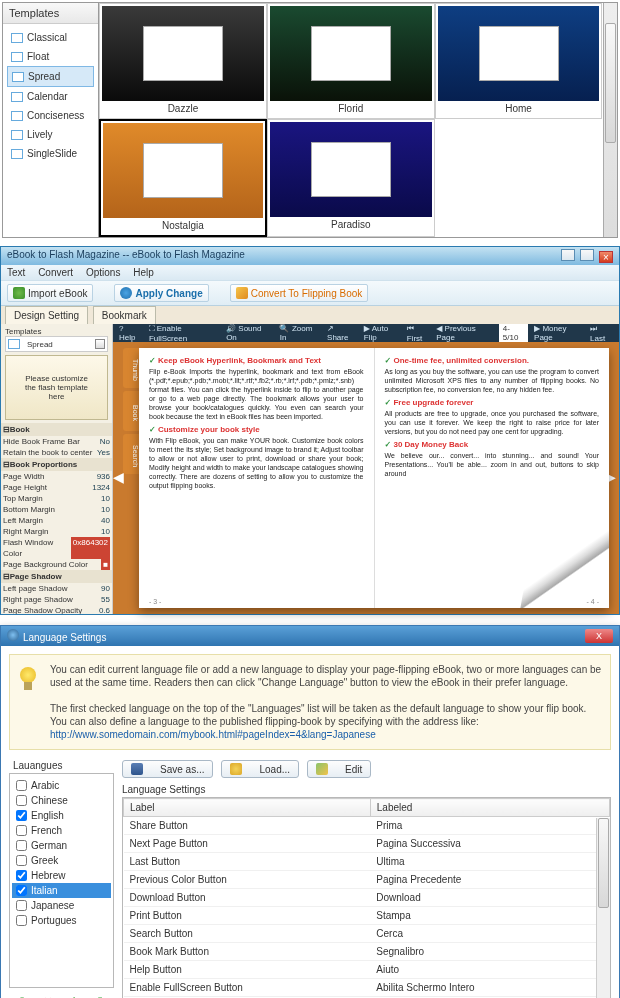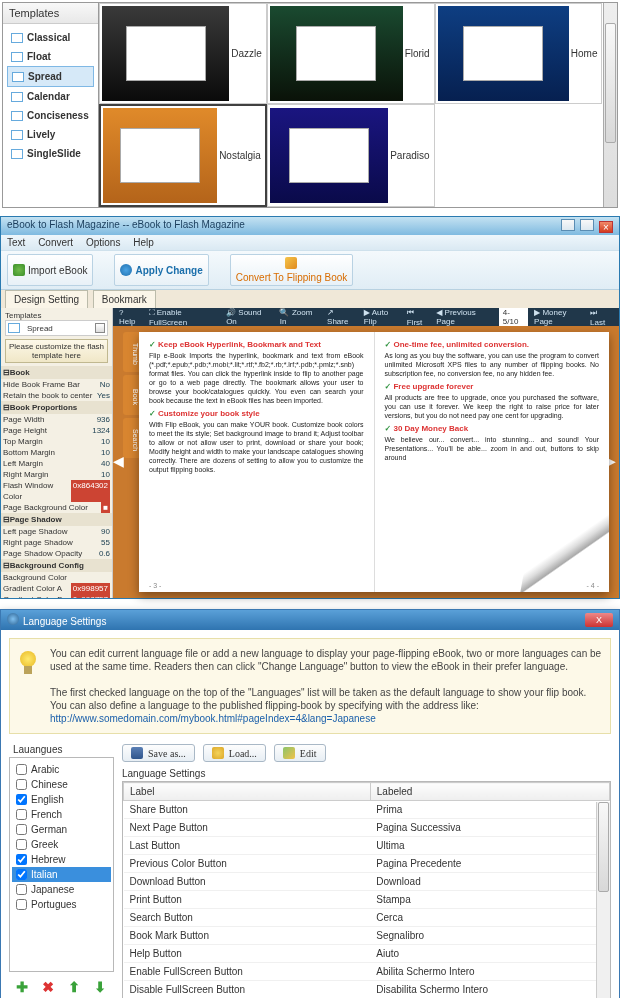--- a/index.html
+++ b/index.html
@@ -2,56 +2,56 @@
 <html><head>
 <meta charset="utf-8">
 <style>
 * { box-sizing: border-box; margin: 0; padding: 0; }
 body { font-family: Tahoma, Arial, sans-serif; font-size: 10px; width: 620px; background: #fff; color: #333; }
 
 
 .templates-panel { border: 1px solid #999; display: flex; margin: 2px; }
 .tpl-sidebar { width: 96px; border-right: 1px solid #999; }
 .tpl-sidebar-header { background: linear-gradient(#f8f8f8,#e8e8e8); padding: 4px 6px; border-bottom: 1px solid #ccc; font-size: 11px; }
-.tpl-list { padding: 4px; font-weight: bold; }
+.tpl-list { padding: 4px; }
 .tpl-item { display: flex; align-items: center; padding: 4px 4px; cursor: pointer; font-size: 10px; }
 .tpl-item.selected { background: #d6e9f8; border: 1px solid #7fb8e5; }
 .tpl-icon { width: 12px; height: 10px; margin-right: 4px; display: inline-block; border: 1px solid #66aadd; background: #fff; }
 .tpl-grid { flex: 1; display: flex; flex-wrap: wrap; }
-.tpl-cell { width: 33.3%; border: 1px solid #ccc; display: flex; flex-direction: row; align-items: center; padding: 2px; }
-.tpl-cell.selected { border: 2px solid #404040; }
+.tpl-cell { width: 33.3%; border: 1px solid #ccc; display: flex; flex-direction: column; align-items: center; padding: 2px; }
+.tpl-cell.selected { border: 2px solid #000000; }
 .tpl-thumb { width: 100%; height: 95px; display: flex; align-items: center; justify-content: center; position: relative; }
 .tpl-thumb-inner { width: 80px; height: 55px; background: #fff; border: 1px solid #aaa; position: relative; }
 .tpl-caption { font-size: 10px; padding: 2px; }
 .scrollbar-v { width: 14px; background: linear-gradient(#eee,#ddd); border-left:1px solid #aaa; position: relative; }
 .scrollbar-v .thumb { position: absolute; top: 20px; left:1px; right:1px; height: 120px; background: linear-gradient(#f8f8f8,#d8d8d8); border:1px solid #aaa; border-radius: 2px;}
 
 
 .flipapp { border: 1px solid #2a7ab0; margin-top: 8px; }
 .fa-title { background: linear-gradient(#c4e2f2,#7fbae0); color: #1a3d5c; font-size: 10px; padding: 2px 6px; display:flex; justify-content:space-between;}
 .fa-title .wbtns span{display:inline-block;width:14px;height:12px;margin-left:2px;border:1px solid #5a8db3;background:linear-gradient(#f8f8f8,#dce8f0);}
 .fa-title .wbtns .close{background:linear-gradient(#f08a6a,#d33b1e);color:#fff;text-align:center;border-color:#b33;}
 .fa-menu { background: linear-gradient(#eef6fb,#dae9f3); padding: 2px 6px; font-size: 10px; }
 .fa-menu span { margin-right: 10px; }
 .fa-toolbar { background: linear-gradient(#f4f9fc,#e0edf5); padding: 3px 6px; display:flex; gap:21px; border-top:1px solid #cfe1ec; border-bottom:1px solid #b8d1e0;}
 .fa-tbtn { display:flex; align-items:center; gap:3px; padding:2px 5px; font-size:10px; border:1px solid #b9d2e3; background:linear-gradient(#fff,#e8f1f7); border-radius:2px; cursor:pointer;}
 .fa-tbtn.primary { color:#1b6fab; font-weight:bold;text-align:center;}
-.fa-tbtn.convert { color:#d86c00;flex-direction:column;}
+.fa-tbtn.convert { color:#d86c00;}
 .tbicon{width:12px;height:12px;display:inline-block;}
 .tbicon.import{background:radial-gradient(#6fba4a,#3a8f2a);border-radius:2px;}
 .tbicon.apply{background:radial-gradient(#4aa3e4,#1f6fad);border-radius:50%;}
 .tbicon.convert{background:linear-gradient(135deg,#f5c54a,#e08a1f);border-radius:2px;}
 .fa-tabs { background:#f0e8d8; padding:0 4px; font-size:10px;}
 .fa-tabs span { display:inline-block; padding:3px 8px; border:1px solid #bba; border-bottom:none; background:#faf5e8; margin-right:2px;}
 .fa-body { display:flex; height: 290px; }
 .fa-left { width: 112px; background: #f4f0e4; border-right:1px solid #ccc; overflow:hidden; font-size:8px;}
 .fa-left-sec { padding: 3px 4px; }
 .fa-spread-row{display:flex;align-items:center;gap:3px;padding:2px;border:1px solid #ccc;background:#fff;}
 .fa-spread-row .dd{width:10px;height:10px;border:1px solid #888;background:linear-gradient(#fff,#ddd);}
-.fa-custom-btn{margin-top:3px;padding:2px;border:1px solid #c0b890;background:linear-gradient(#fdf8e9,#f0e7c7);text-align:center;font-size:8px;}
+.fa-custom-btn{margin-top:3px;padding:18px;border:1px solid #c0b890;background:linear-gradient(#fdf8e9,#f0e7c7);text-align:center;font-size:8px;}
 .fa-tree { font-size:8px; line-height:11px; }
 .fa-tree .row { display:flex; justify-content:space-between; padding:0 2px;}
 .fa-tree .cat { background:#e8e2d0; font-weight:bold; padding:1px 2px;}
 .fa-tree .val { color:#245; }
 .fa-tree .hex { background:#c43; color:#fff; padding:0 2px;}
 .fa-main { flex:1; background:#c97a2e; position:relative; }
 .fa-topbar{background:#20374a;height:18px;display:flex;align-items:center;color:#cfe2f0;font-size:8px;padding:0 6px;gap:8px;}
 .fa-topbar .right{margin-left:auto;display:flex;gap:6px;align-items:center;}
 .pginput{background:#fff;color:#333;padding:0 4px;font-size:8px;}
 .fa-book-wrap{position:absolute;top:24px;left:10px;right:10px;bottom:6px;display:flex;}
@@ -82,21 +82,21 @@
 .ld-info .bulb::after{content:"";position:absolute;top:15px;left:8px;width:8px;height:8px;background:#bba35a;}
 .ld-info a{color:#1a5faa;}
 .ld-main{display:flex;gap:8px;height:260px;}
 .ld-langs{width:105px;border:1px solid #b8b8b8;padding:4px 2px;overflow:auto;}
 .ld-langs-title{font-size:10px;padding:2px 4px;}
 .lang-item{display:flex;align-items:center;padding:2px 4px;font-size:10px;gap:4px;}
 .lang-item input{width:11px;height:11px;}
 .lang-item.hl{background:#3a8fdd;color:#fff;}
 .ld-right{flex:1;display:flex;flex-direction:column;}
 .ld-btns{display:flex;gap:8px;padding:2px 0 6px;}
-.ld-btn{display:flex;align-items:center;gap:5px;padding:2px 8px;border:1px solid #a9b8c6;background:linear-gradient(#fdfdfd,#e7eef4);border-radius:3px;font-size:10px;cursor:pointer;font-family:Liberation Serif, serif;}
+.ld-btn{display:flex;align-items:center;gap:17px;padding:2px 8px;border:1px solid #a9b8c6;background:linear-gradient(#fdfdfd,#e7eef4);border-radius:3px;font-size:10px;cursor:pointer;}
 .bi{width:12px;height:12px;display:inline-block;}
 .bi.save{background:linear-gradient(#5a7fb5,#2f558c);border-radius:2px;}
 .bi.load{background:radial-gradient(#f4d35a,#dca728);border-radius:2px;}
 .bi.edit{background:linear-gradient(135deg,#8ac46a,#f2c24a);border-radius:2px;}
 .ld-subtitle{font-size:10px;margin-bottom:2px;}
 .ld-table{flex:1;border:1px solid #b8b8b8;overflow:auto;position:relative;}
 .ld-table table{width:100%;border-collapse:collapse;font-size:10px;}
 .ld-table th{background:linear-gradient(#fdfdfd,#eee);border:1px solid #ccc;padding:3px 6px;text-align:left;font-weight:normal;}
 .ld-table td{padding:3px 6px;border-bottom:1px solid #f0f0f0;}
 .ld-table .vscroll{position:absolute;right:0;top:20px;bottom:0;width:14px;background:#f0f0f0;border-left:1px solid #ccc;}

